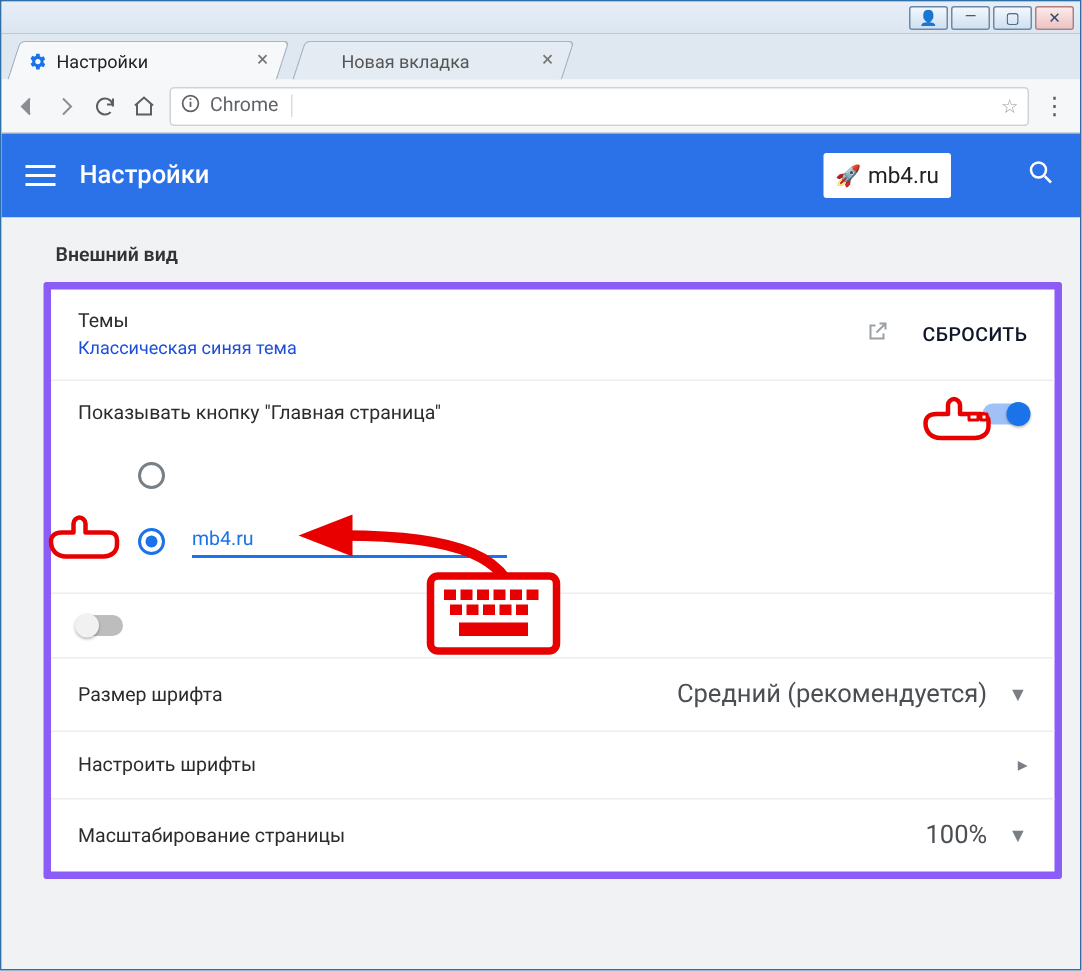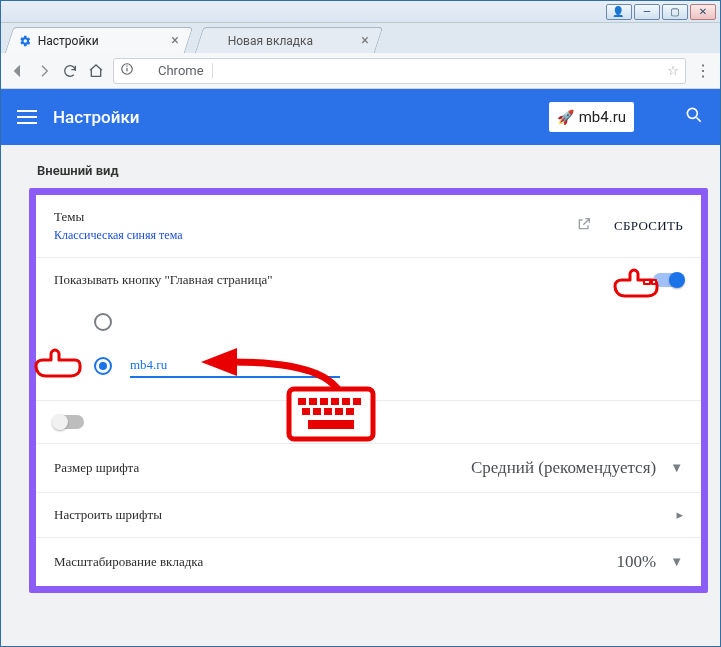--- a/index.html
+++ b/index.html
@@ -17,41 +17,41 @@
   .tab { position: relative; height: 26px; min-width: 180px; background: #f7f8fa; border: 1px solid #a9b6c4; border-bottom: none; border-radius: 4px 4px 0 0; display: flex; align-items: center; padding: 0 24px 0 8px; font-size: 12px; color: #222; margin-right: 10px; transform: skewX(-18deg); }
   .tab > * { transform: skewX(18deg); }
   .tab.inactive { background: #e4ebf3; color: #555; }
   .tab .favicon { width: 14px; height: 14px; margin-right: 6px; display:flex; align-items:center; justify-content:center;}
   .tab-close { position: absolute; right: 6px; top: 5px; width: 14px; height: 14px; color: #777; font-size: 14px; line-height: 14px; text-align:center;}
 
   
   .navrow { height: 36px; background: #f6f7f8; border-bottom: 1px solid #d0d4d8; display: flex; align-items: center; padding: 0 8px; gap: 8px; }
   .navicon { width: 18px; height: 18px; color: #8a8e92; display:flex; align-items:center; justify-content:center; }
   .navicon.enabled { color: #5a5f63; }
-  .omnibox { flex: 1; height: 26px; border: 1px solid #cfd3d7; border-radius: 3px; display: flex; align-items: center; padding: 0 6px; background: #fff; gap: 24px; }
+  .omnibox { flex: 1; height: 26px; border: 1px solid #cfd3d7; border-radius: 3px; display: flex; align-items: center; padding: 0 6px; background: #fff; gap: 6px; }
   .omni-prefix { color: #5f6368; font-size: 13px; border-right: 1px solid #d9dce0; padding-right: 8px; display:flex; align-items:center; gap:4px;}
   .omni-url { color: #676b6f; font-size: 13px; }
   .omni-url .bold { color:#202124; }
   .omni-star { color:#9aa0a6; }
   .menu-dots { width:18px; color:#5f6368; font-size:16px; text-align:center; }
 
   
   .blueheader { height: 56px; background: #2b72e9; color: #fff; display: flex; align-items: center; padding: 0 16px; gap: 16px; }
   .hamburger { width: 20px; height: 14px; display:flex; flex-direction:column; justify-content:space-between;}
   .hamburger span{height:2px;background:#fff;}
   .blueheader h1 { font-size: 17px; font-weight: 500; flex:0 0 auto;}
   .header-spacer { flex:1;}
   .mb4box { background:#fff; height:30px; padding:0 8px; border-radius:2px; display:flex; align-items:center; gap:4px; color:#222; font-size:15px;}
   .mb4box .rocket{font-size:14px;}
   .searchicon { color:#fff; font-size:18px; }
 
   
   .content { flex:1; background:#f1f2f3; overflow:auto; padding: 18px 0 0 16px;}
   .section-title { font-size:13px; font-weight:600; color:#333; padding: 0 20px 10px 20px;}
-  .card { background:#fff; border:7px solid #8b5cf6; border-radius:2px; margin: 0 12px; font-family: Liberation Serif, serif;}
+  .card { background:#fff; border:5px solid #8b5cf6; border-radius:2px; margin: 0 12px;}
   .row { padding: 14px 18px; border-bottom:1px solid #ebedf0; display:flex; align-items:center; position:relative;}
   .row:last-child{border-bottom:none;}
   .row .labels { flex:1; }
   .row .primary { font-size:13px; color:#2b2c2e; }
   .row .secondary { font-size:12px; color:#1d4ed8; margin-top:3px;}
   .row .action { color:#0f172a; font-size:13px; font-weight:500; letter-spacing:.3px;}
   .openicon{ color:#9aa0a6; margin-right:22px; font-size:16px;}
   .chev{ color:#7a7f85; font-size:13px;}
   .dropval{ color:#4b4f54; font-size:17px; margin-right:14px;}
   
@@ -259,20 +259,20 @@
 
     <div class="row">
       <div class="labels">
           <div class="primary">Настроить шрифты</div>
         </div>
       <div class="chev">▸</div>
     </div>
 
     <div class="row">
       <div class="labels">
-          <div class="primary">Масштабирование вкладка</div>
+          <div class="primary">Масштабирование страницы</div>
         </div>
       <div class="dropval">100%</div>
       <div class="chev">▼</div>
     </div>
 
   </div>
 </div>
 
 </body></html>

